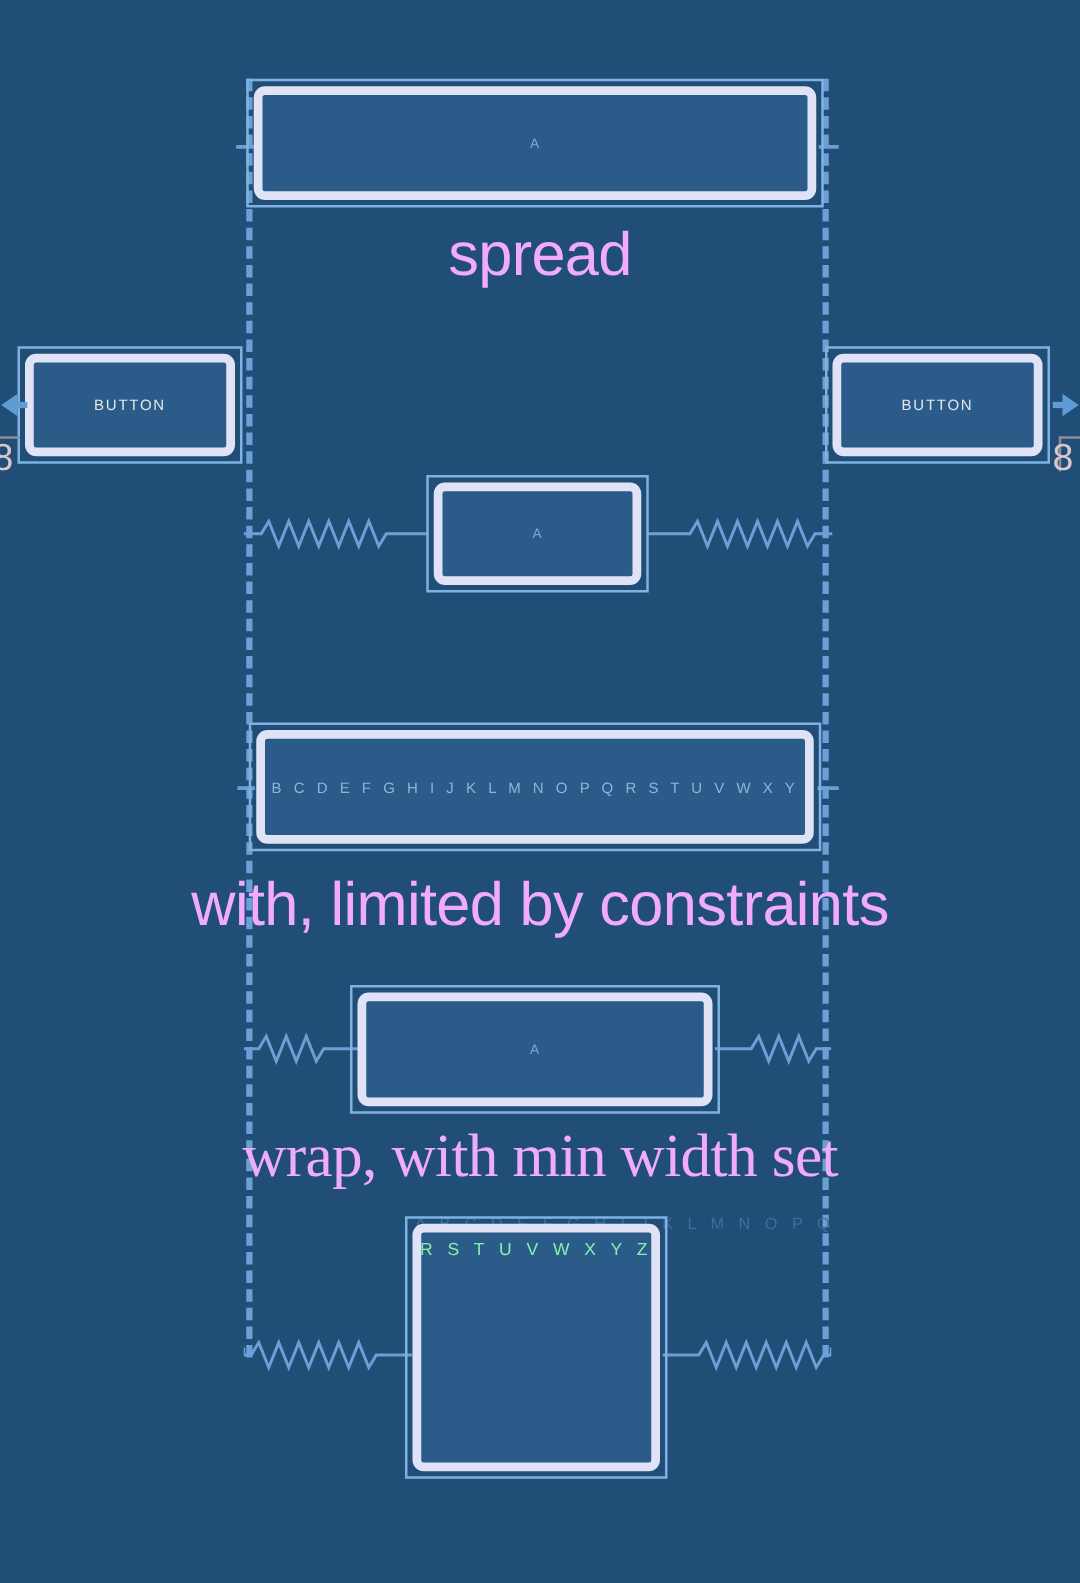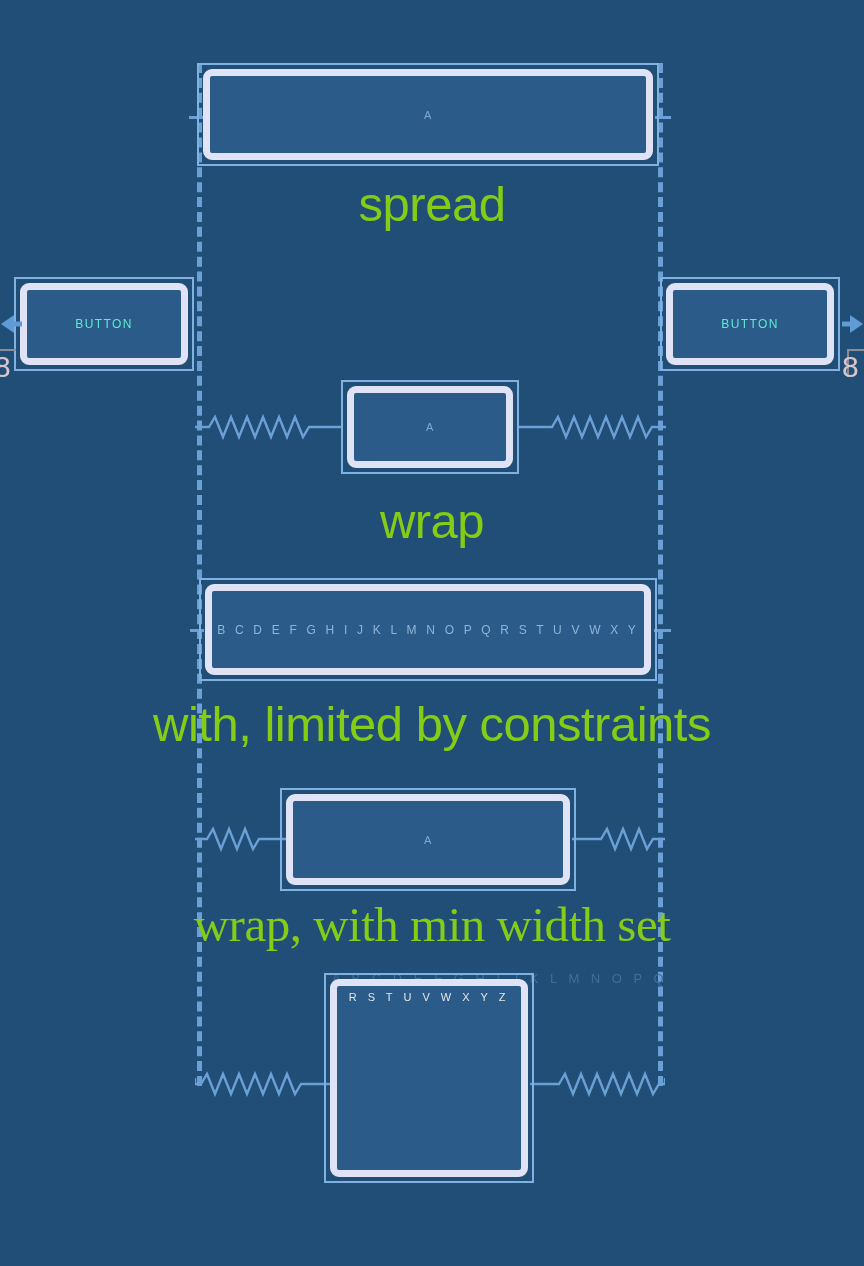--- a/index.html
+++ b/index.html
@@ -60,46 +60,46 @@
     letter-spacing: 0.8px;
     white-space: nowrap;
     font-family: "Liberation Sans", sans-serif;
   }
   .widget .label.alpha {
     font-size: 12px;
     letter-spacing: 3.2px;
     color: #8fb4d6;
   }
   .widget .label.clip {
-    font-size: 11px;
+    font-size: 14px;
     letter-spacing: 4px;
-    color: #e5e5e5;
+    color: #86efac;
     padding-top: 5px;
   }
   .widget .label.btn {
     font-size: 12px;
     letter-spacing: 1.4px;
-    color: #5eead4;
+    color: #e5e5e5;
   }
 
   
   .ghost-text {
     position: absolute;
     white-space: nowrap;
     color: #3f6e9b;
     font-size: 13px;
     letter-spacing: 4px;
     font-family: "Liberation Sans", sans-serif;
     pointer-events: none;
   }
 
   
   .caption {
     position: absolute;
-    color: #84cc16;
+    color: #f0abfc;
     font-size: 49px;
     font-family: "Liberation Sans", sans-serif;
     text-align: center;
     width: 864px;
     left: 0;
     letter-spacing: -0.5px;
     line-height: 1;
     white-space: nowrap;
   }
 
@@ -184,21 +184,20 @@
   <svg class="spring" style="left:518px; top:411px;" width="148" height="32" viewBox="0 0 148 32">
     <polyline points="0,16 34,16 40,6 48,26 56,6 64,26 72,6 80,26 88,6 96,26 104,6 112,26 120,6 128,26 134,16 148,16" fill="none" stroke="#6ba0d6" stroke-width="2.4"></polyline>
   </svg>
 
   <div class="widget" id="w-wrap" style="left:341px; top:380px; width:178px; height:94px;">
     <div class="box">
       <span class="label">A</span>
     </div>
   </div>
 
-  <div class="caption" style="top:497px;">wrap</div>
 
   <div class="conn" style="left:190px; top:629px; width:14px;"></div>
   <div class="conn" style="left:654px; top:629px; width:17px;"></div>
 
   <div class="widget" id="w-wrap-limited" style="left:199px; top:578px; width:458px; height:103px;">
     <div class="box">
       <span class="label alpha">A B C D E F G H I J K L M N O P Q R S T U V W X Y Z</span>
     </div>
   </div>
 

